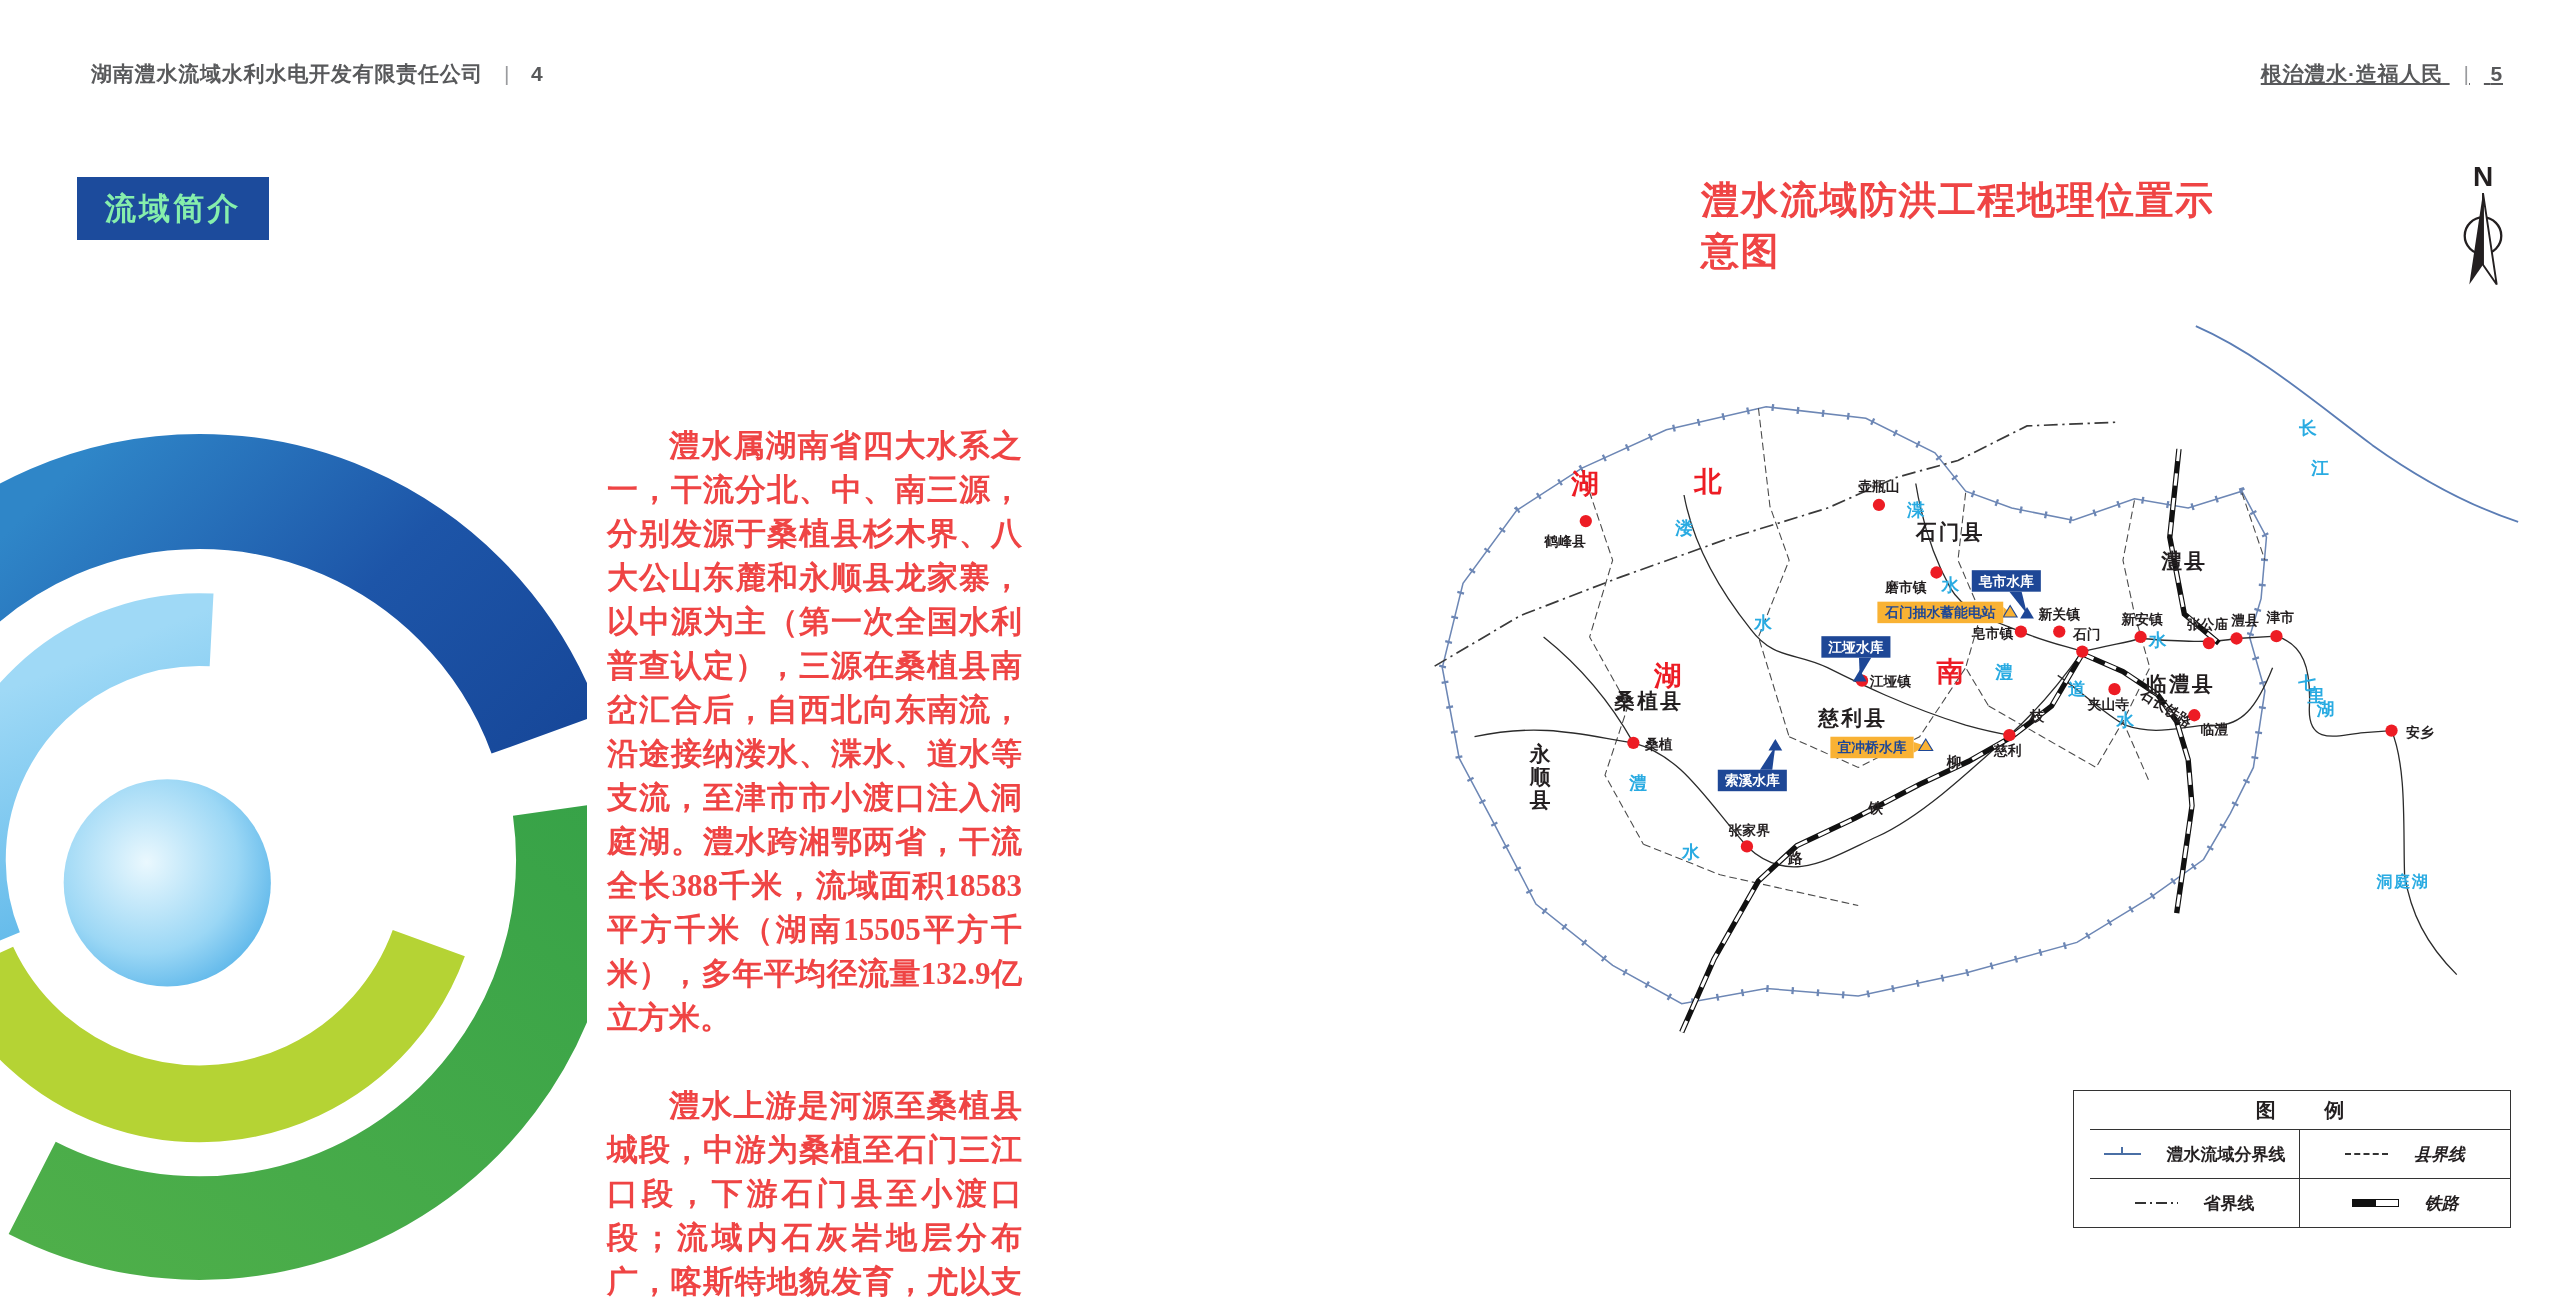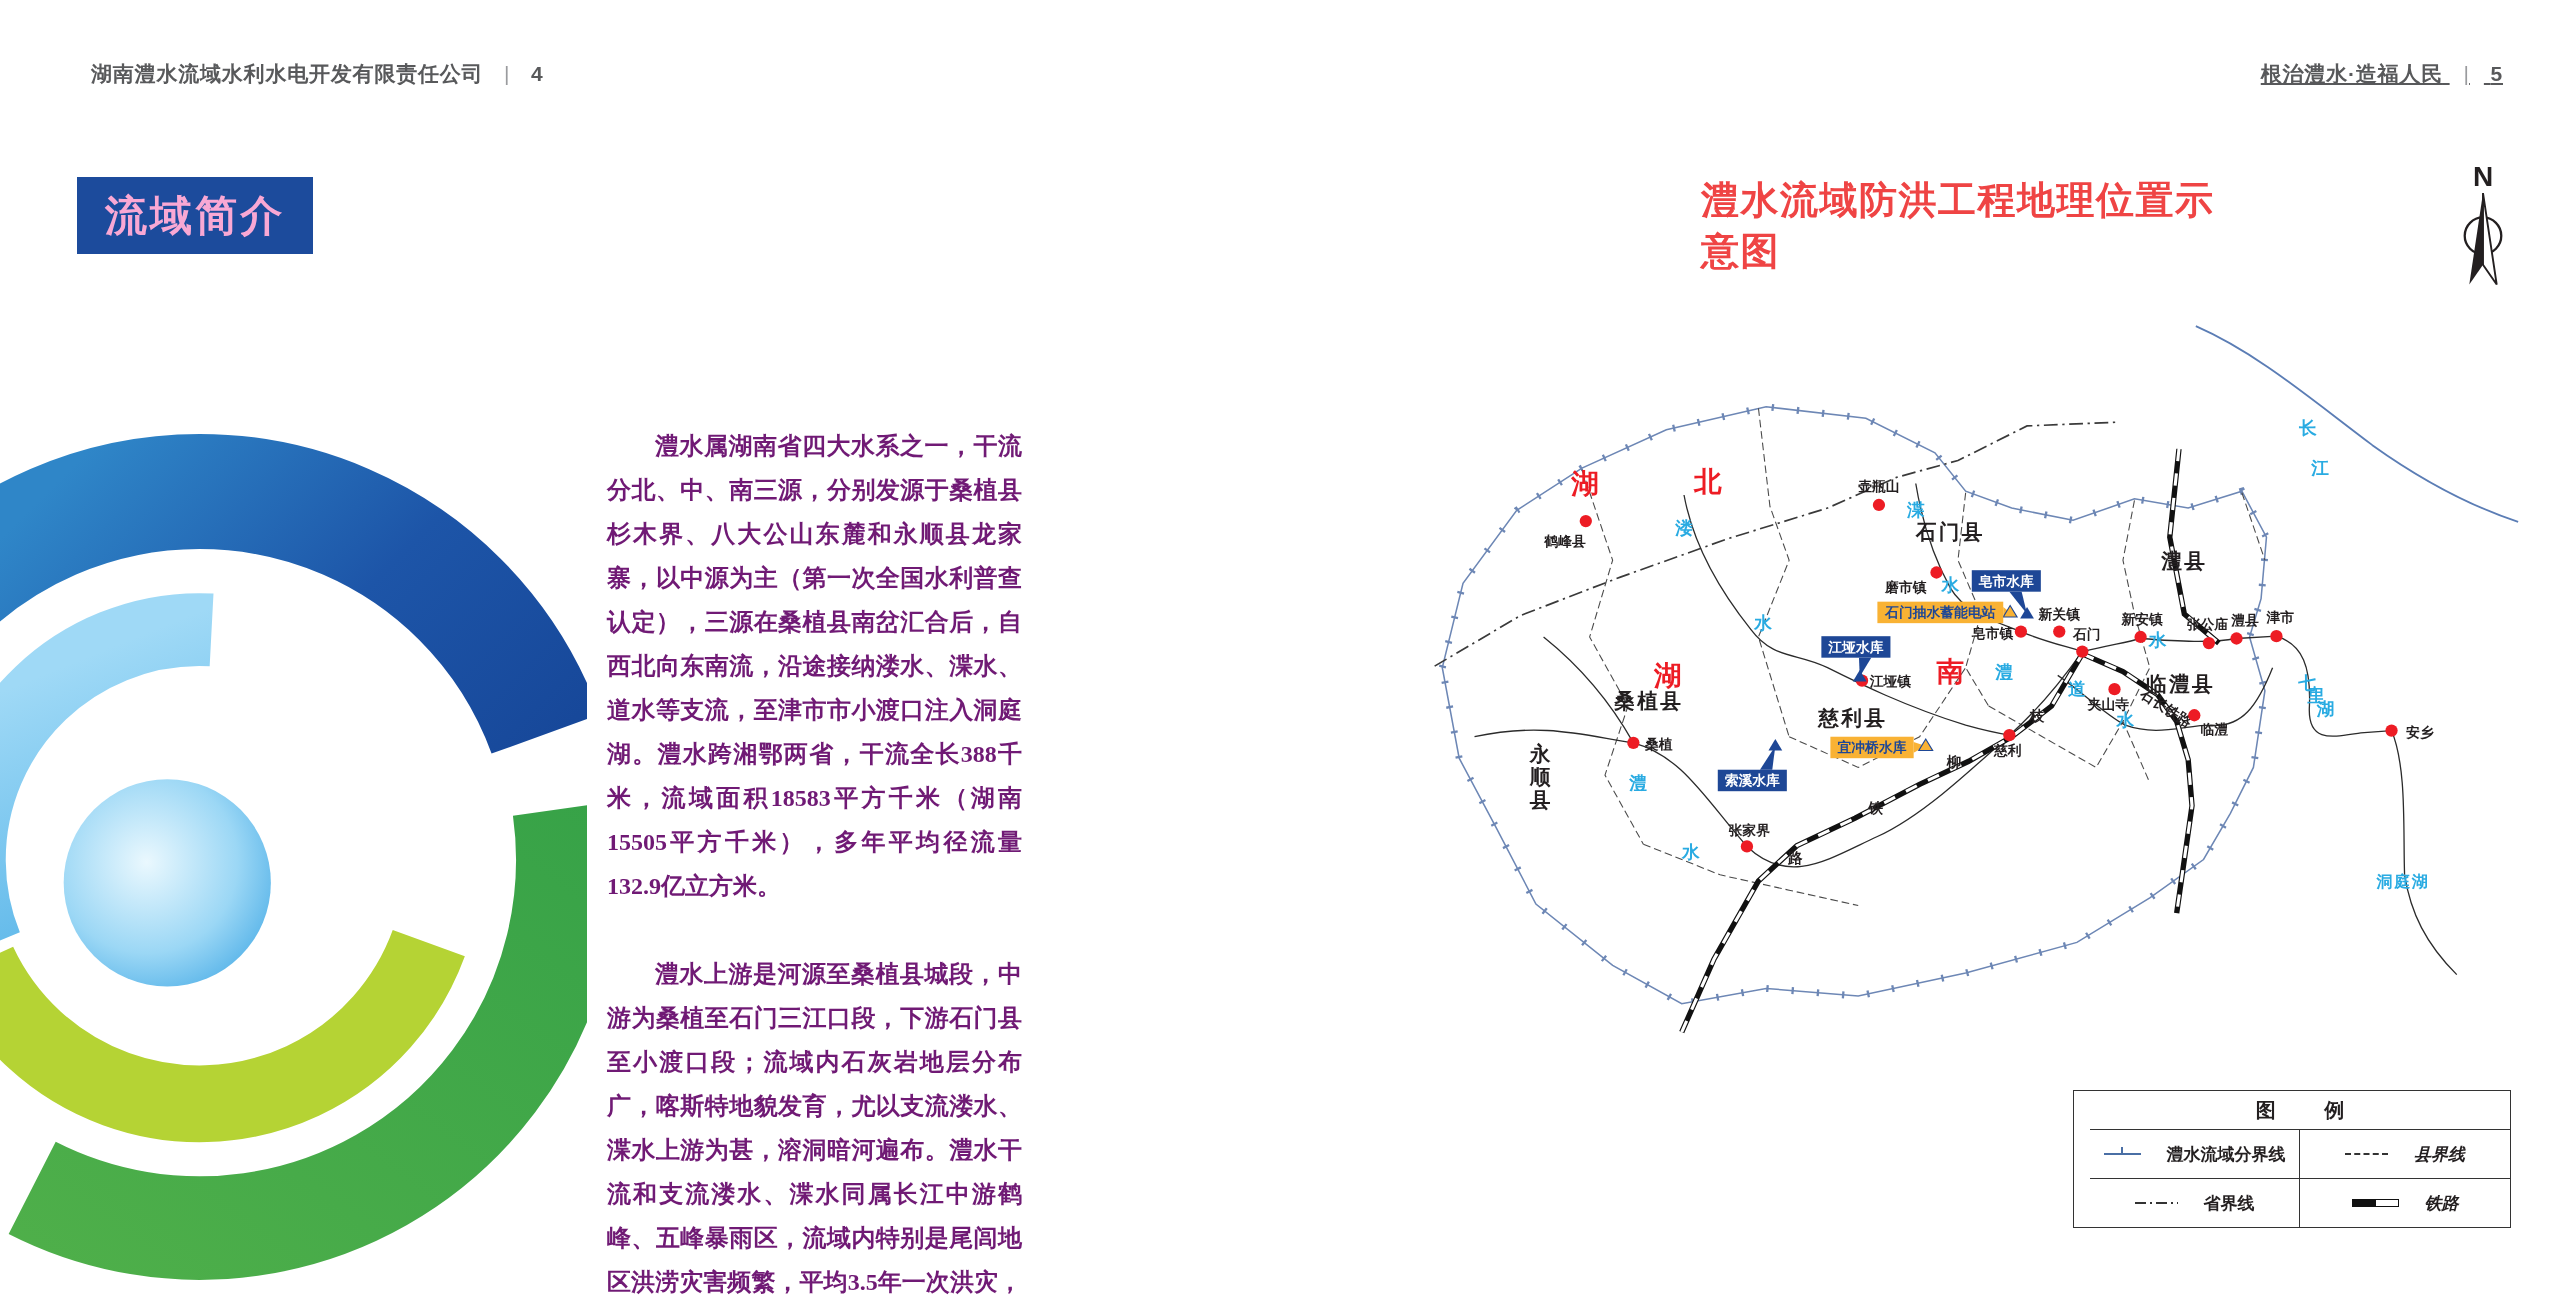--- a/index.html
+++ b/index.html
@@ -4,26 +4,26 @@
 <style>
   html,body{margin:0;padding:0;}
   body{width:2576px;height:1306px;position:relative;background:#ffffff;overflow:hidden;
        font-family:"Liberation Sans",sans-serif;color:#231f20;}
   
   .hdr{position:absolute;top:60px;font-size:21px;font-weight:bold;color:#58595b;letter-spacing:0.8px;}
   .hdr-left{left:91px;}
   .hdr-right{right:73px;text-align:right;text-decoration:underline;}
   .hdr .sep{color:#9a9b9e;font-weight:normal;padding:0 14px;}
   
-  .section-badge{position:absolute;left:77px;top:177px;background:#1c4b9c;color:#f9a8d4;
-      font-size:42px;font-weight:bold;padding:10.7px 28px;letter-spacing:3.1px;}
+  .section-badge{position:absolute;left:77px;top:177px;background:#1c4b9c;color:#86efac;
+      font-size:31px;font-weight:bold;padding:10.7px 28px;letter-spacing:3.1px;}
   .bodytext{position:absolute;left:607px;top:424px;width:415px;}
-  .bodytext p{font-family:"Liberation Serif",serif;font-weight:700;font-size:24px;
+  .bodytext p{font-family:"Liberation Serif",serif;font-weight:700;font-size:31px;
       line-height:44px;text-align:justify;text-indent:2em;margin:0 0 44px 0;
-      letter-spacing:0px;color:#701a75;}
+      letter-spacing:0px;color:#ef4444;}
   
   .logo-wrap{position:absolute;left:0px;top:399px;width:587px;height:907px;overflow:hidden;}
   
   .map-title{position:absolute;left:1701px;top:175px;width:545px;text-align:left;
       font-size:38px;font-weight:bold;color:#ef4444;letter-spacing:1.5px;}
   .compass{position:absolute;left:2451px;top:163px;width:64px;height:134px;text-align:center;}
   .compass .n{font-size:28px;font-weight:bold;color:#231f20;line-height:28px;}
   .map-area{position:absolute;left:1428px;top:307px;width:1129px;height:729px;}
   text{font-family:"Liberation Sans",sans-serif;}
   .t-county{font-size:27px;font-weight:bold;fill:#231f20;letter-spacing:3px;}

